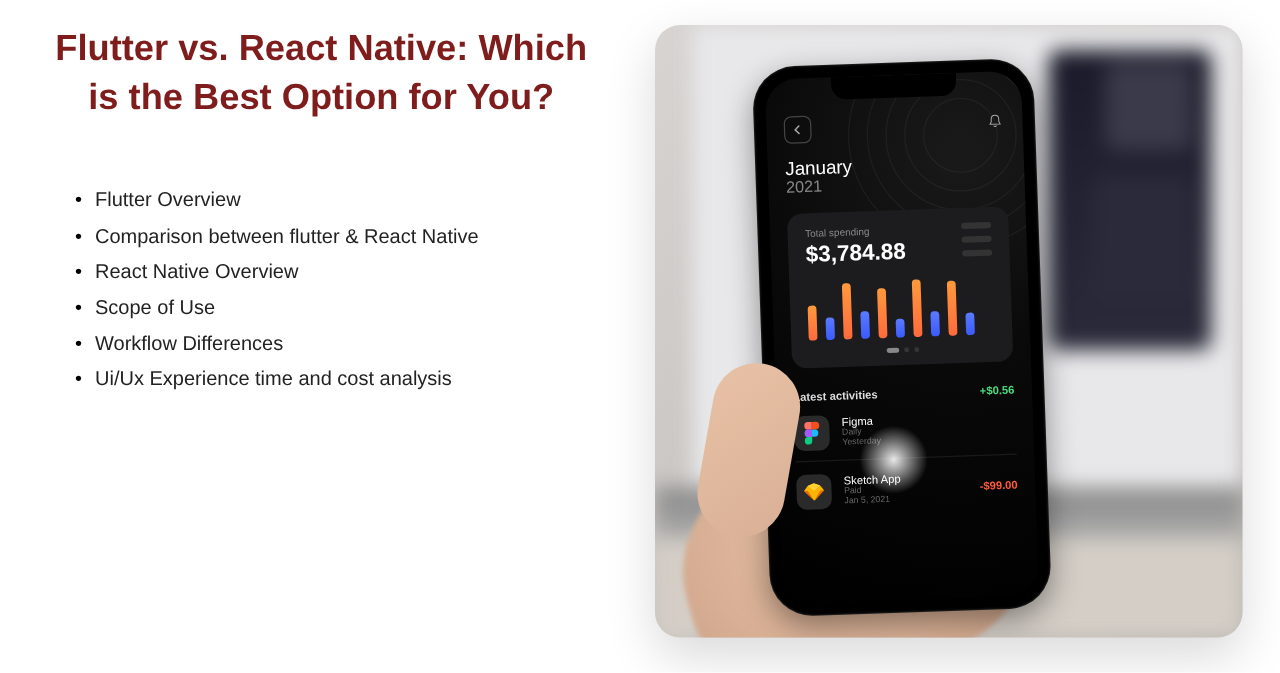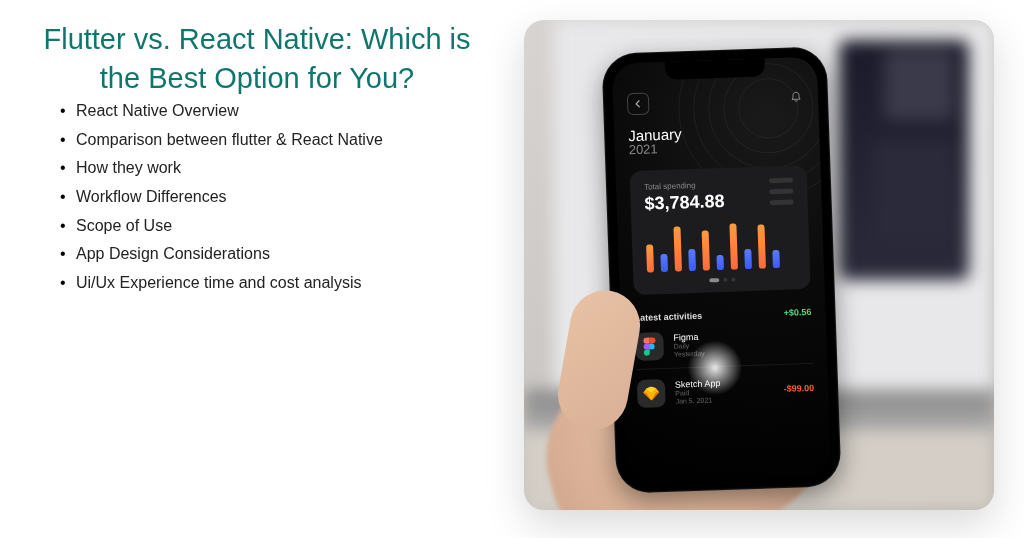--- a/index.html
+++ b/index.html
@@ -13,24 +13,25 @@
       gap: 30px;
     }
     .left-col {
       flex: 1;
       display: flex;
       flex-direction: column;
       padding-right: 10px;
     }
     .title {
       font-size: 29px;
-      font-weight: 400;
-      color: #0f766e;
+      font-weight: 700;
+      color: #7f1d1d;
       text-align: center;
       line-height: 1.35;
+      margin-bottom: 50px;
       padding: 0 10px;
     }
     .bullet-list {
       list-style: none;
       padding-left: 30px;
     }
     .bullet-list li {
       font-size: 16px;
       color: #222;
       line-height: 1.6;
@@ -251,26 +252,25 @@
     .activity-amount { font-size: 9px; font-weight: 600; }
     .amt-neg { color: #ff5a3c; }
     .divider { height: 1px; background: #1a1a1a; margin-top: 8px; }
   </style>
 </head>
 <body>
 
 <div class="left-col">
   <h1 class="title">Flutter vs. React Native: Which is the Best Option for You?</h1>
   <ul class="bullet-list">
+    <li>Flutter Overview</li>
+    <li>Comparison between flutter &amp; React Native</li>
     <li>React Native Overview</li>
-    <li>Comparison between flutter &amp; React Native</li>
-    <li>How they work</li>
+    <li>Scope of Use</li>
     <li>Workflow Differences</li>
-    <li>Scope of Use</li>
-    <li>App Design Considerations</li>
     <li>Ui/Ux Experience time and cost analysis</li>
   </ul>
 </div>
 
 <div class="right-col">
   <div class="monitor-bg">
     <div class="monitor-screen">
       <div class="monitor-tile t1"></div>
       <div class="monitor-tile t2"></div>
       <div class="monitor-tile t3"></div>

